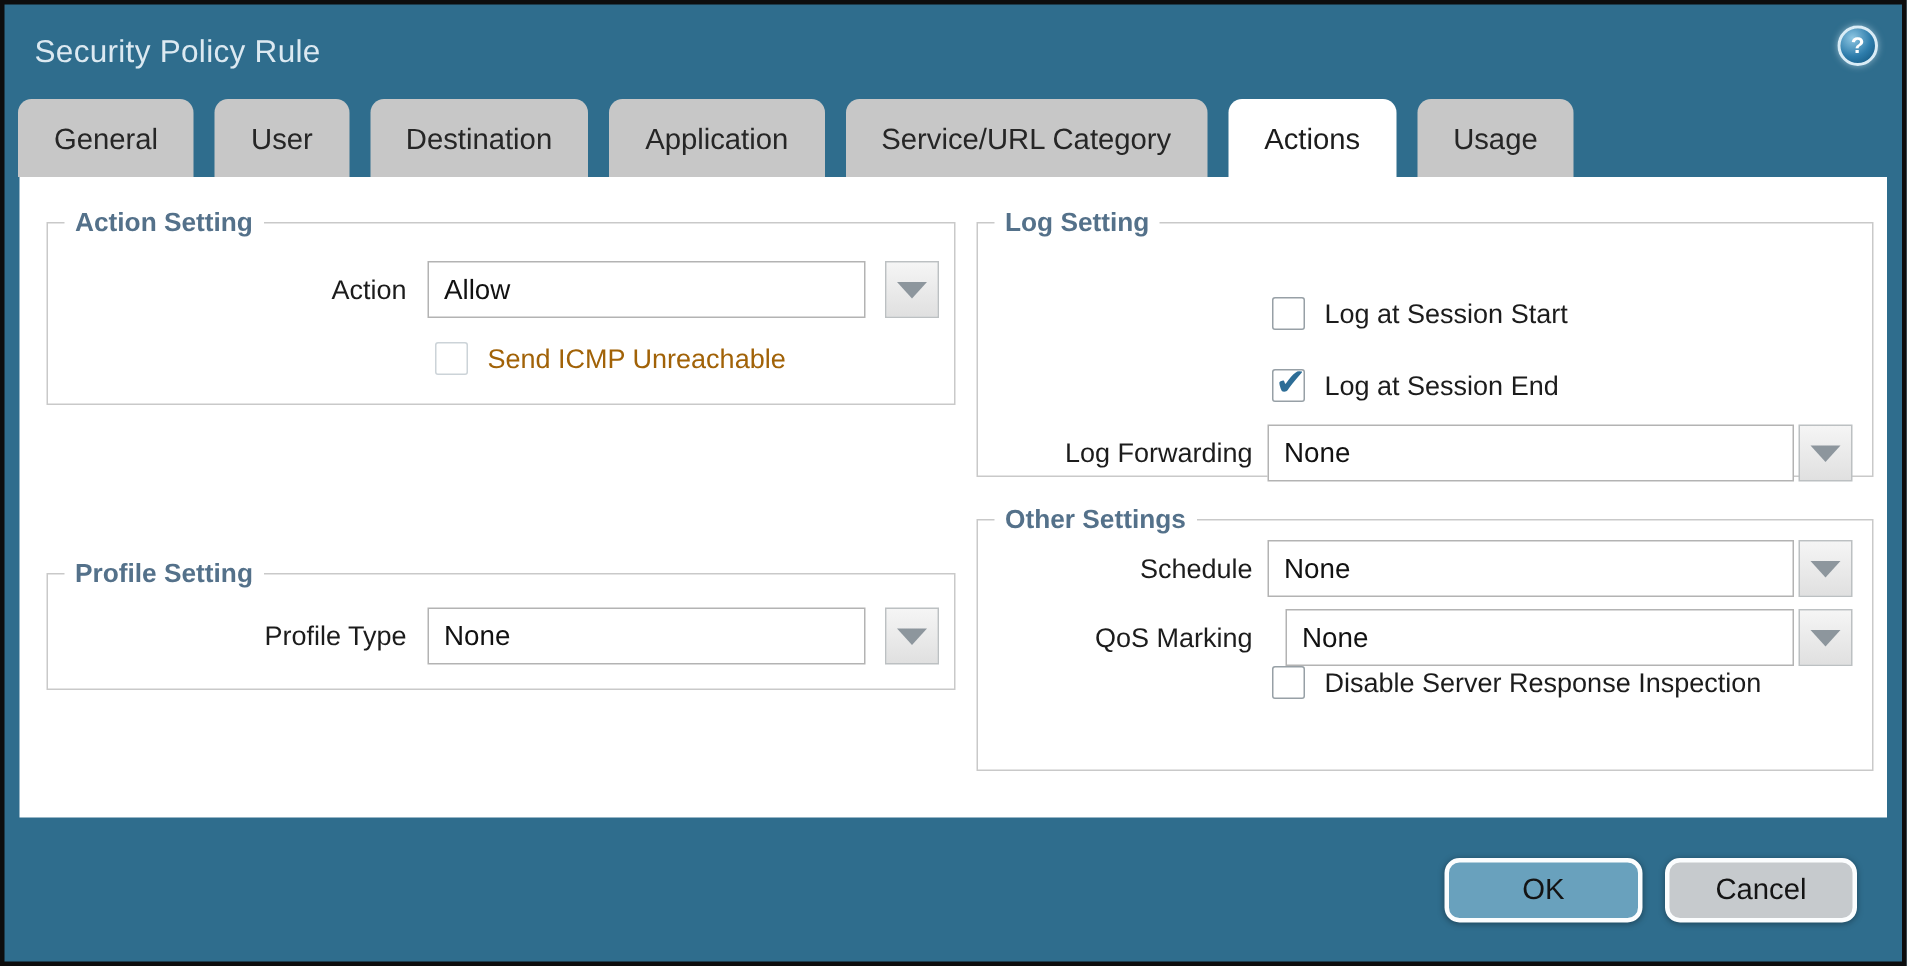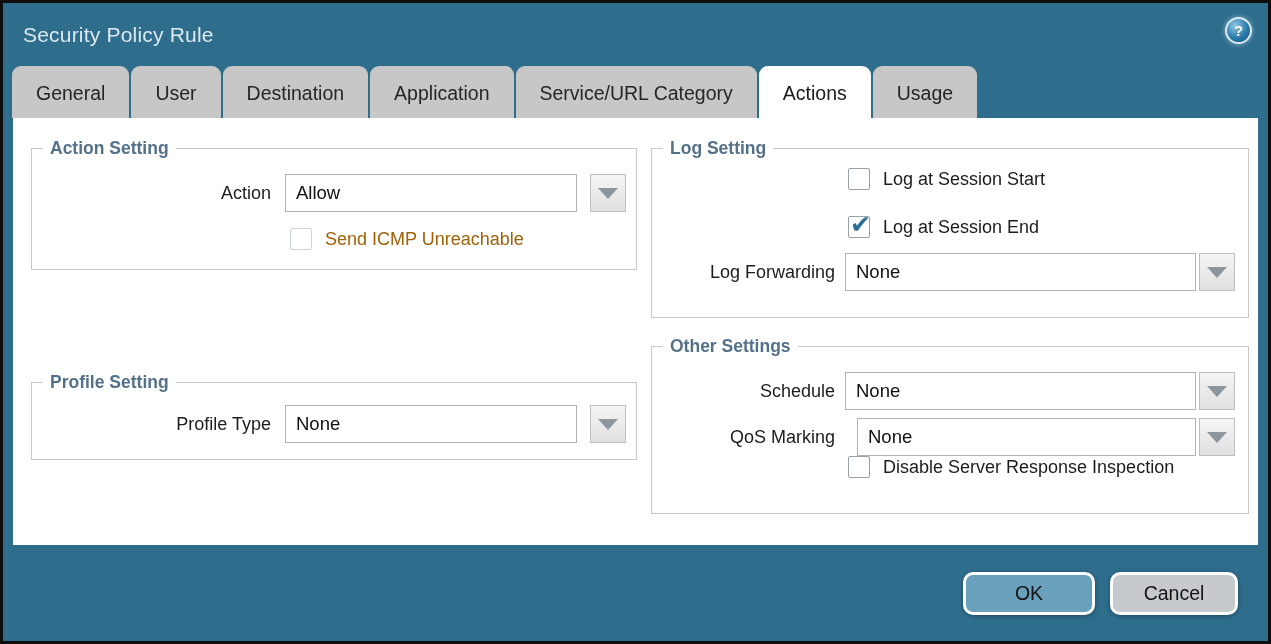--- a/index.html
+++ b/index.html
@@ -34,21 +34,21 @@
     border: 2px solid #d9ecf6;
     box-shadow: 0 0 5px rgba(220,240,250,0.55);
     color: #ffffff; font-weight: bold; font-size: 15px;
     display: flex; align-items: center; justify-content: center;
     cursor: pointer;
   }
 
   
   .tabs {
     display: flex;
-    gap: 2px;
+    gap: 14px;
     padding-left: 9px;
     height: 52px;
   }
   .tab {
     background: #c7c7c7;
     border-radius: 9px 9px 0 0;
     padding: 0 24px;
     line-height: 54px;
     font-size: 19.5px;
     color: #262626;
@@ -142,24 +142,24 @@
     color: #2d6d96;
   }
   .cb.disabled { border-color: #ccd3d8; cursor: default; }
   .cb-label { margin-left: 13px; font-size: 18px; color: #1c1c1c; white-space: nowrap; }
   .cb-label.disabled-text { color: #a16207; }
 
   
   .fs-action  .row-field { margin-top: 25px; }
   .fs-action  .row-cb    { margin-top: 16px; padding-left: 258px; }
   .fs-profile .row-field { margin-top: 22px; }
-  .fs-log   .row-cb1   { margin-top: 19px; padding-left: 196px; }
+  .fs-log   .row-cb1   { margin-top: 49px; padding-left: 196px; }
   .fs-log   .row-cb2   { margin-top: 26px; padding-left: 196px; }
   .fs-log   .row-field { margin-top: 15px; }
-  .fs-other .row-f1    { margin-top: 25px; }
+  .fs-other .row-f1    { margin-top: 13px; }
   .fs-other .row-f2    { margin-top: 8px; gap: 12px; }
   .fs-other .row-cb    { padding-left: 196px; }
 
   
   .footer { position: relative; height: 96px; }
   .btn {
     position: absolute; top: 27px;
     height: 43px;
     border: 3px solid #fbfdfe;
     border-radius: 10px;

